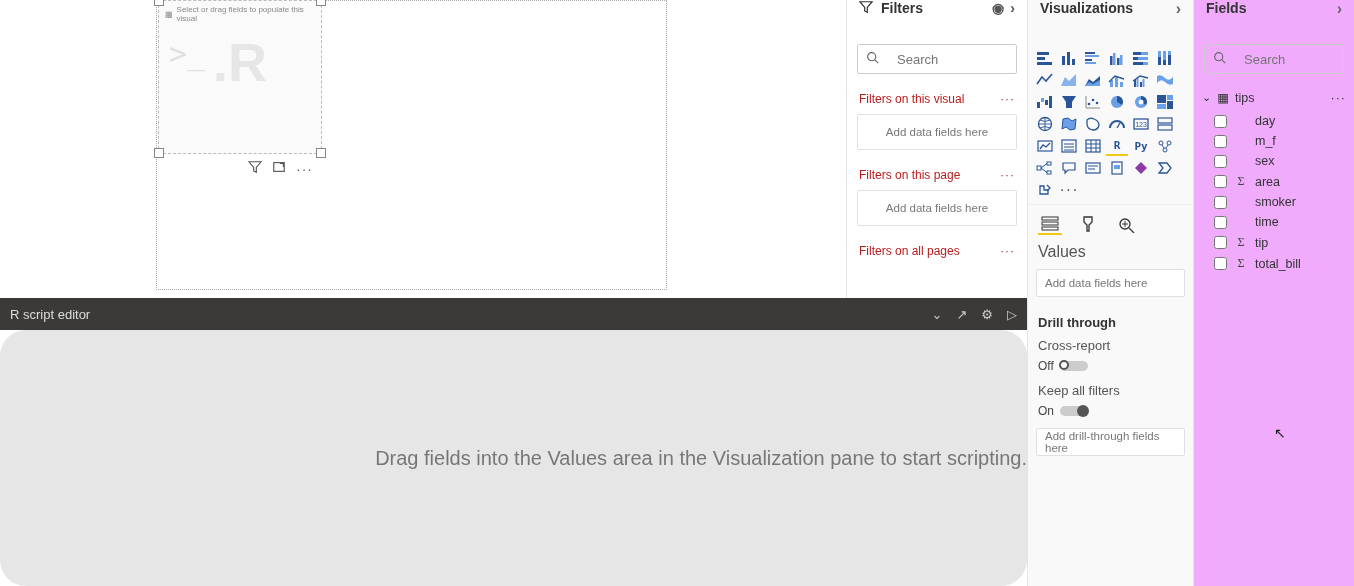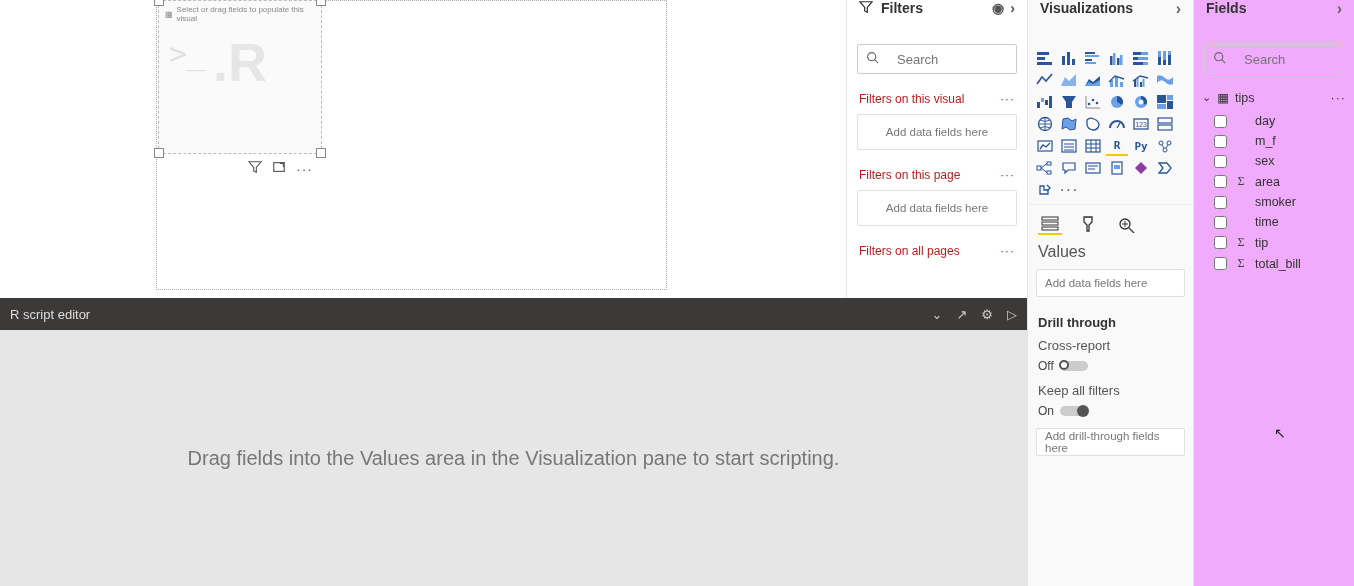--- a/index.html
+++ b/index.html
@@ -61,21 +61,21 @@
 .sigma { font-family: "Segoe UI Symbol"; font-size: 12px; color:#444; width:12px; text-align:center; }
 
 .r-editor-bar {
   position: absolute; left: 0; top: 298px; width: 1027px; height: 32px;
   background: #3b3a39; color: #ddd; display: flex; align-items: center; padding: 0 10px; font-size: 13px;
 }
 .r-editor-bar .spacer { flex: 1; }
 .r-editor-bar .act { margin-left: 14px; font-size: 13px; color: #ccc; cursor:pointer; }
 .r-editor-body {
   position: absolute; left: 0; top: 330px; width: 1027px; height: 256px;
-  background: #e6e6e6; display:flex; align-items:center; justify-content:center;
+  background: #e6e6e6; display:flex; align-items:center; justify-content:flex-end;border-radius:26px;
 }
 .r-editor-body .msg { font-size: 20px; color: #777; }
 
 .chev { font-size: 16px; color:#666; }
 .ellipsis { letter-spacing: 1px; }
 
 .cursor-pointer {
   position: absolute; left: 1274px; top: 425px; font-size: 14px; color: #222; pointer-events:none;
 }
 </style>

